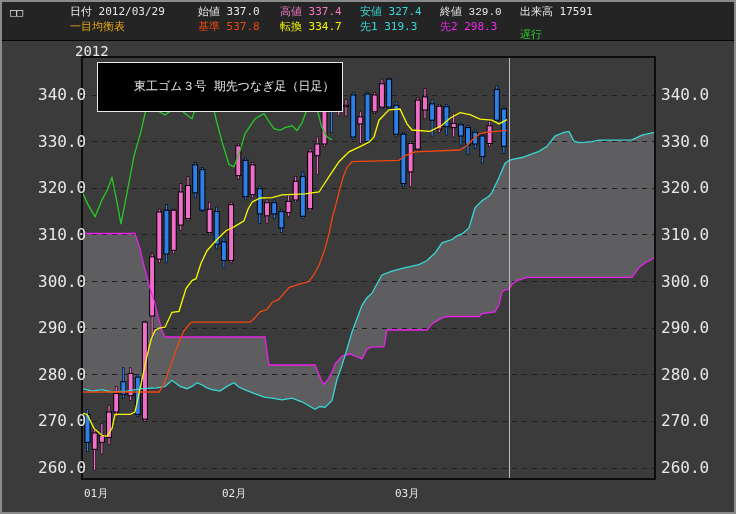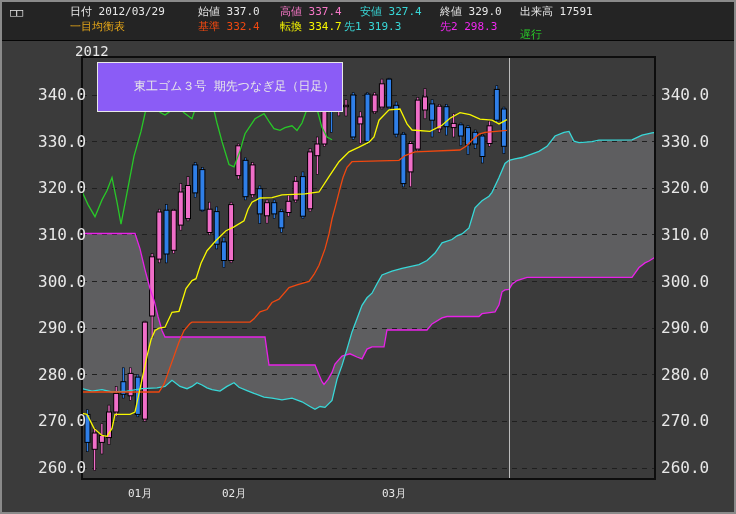--- a/index.html
+++ b/index.html
@@ -11,47 +11,47 @@
   }
   #header{
     position:absolute;left:0;top:0;width:100%;height:38px;
     background:#242424;border-bottom:1px solid #060606;
   }
   .hitem{position:absolute;font-size:11px;line-height:12px;white-space:pre;letter-spacing:0px;}
   #corner{position:absolute;left:8px;top:4px;color:#e8e8e8;font-size:11px;}
   #year-label{position:absolute;left:73px;top:41px;color:#e8e8e8;font-size:14px;}
   #chart-title-box{
     position:absolute;left:95px;top:60px;
-    border:1px solid #e8e8e8;background:#8b5cf6;color:#e8e8e8;
+    border:1px solid #e8e8e8;background:#000000;color:#e8e8e8;
     font-size:12px;padding:1px 7px 2px 7px;white-space:pre;z-index:5;
   }
   .axis-label{position:absolute;color:#e8e8e8;font-size:16px;line-height:11px;white-space:pre;}
   .axis-left{width:40px;text-align:right;}
   .month-label{position:absolute;color:#e8e8e8;font-size:11px;top:484px;white-space:pre;}
   svg{position:absolute;left:0;top:0;}
 </style>
 </head>
 <body>
 
 <div id="window">
   <div id="header">
     <span id="corner">□□</span>
     <div id="header-row1">
         <span class="hitem" style="left: 68px; top: 4px; color: rgb(232, 232, 232);">日付 2012/03/29</span>
         <span class="hitem" style="left: 196px; top: 4px; color: rgb(232, 232, 232);">始値 337.0</span>
         <span class="hitem" style="left: 278px; top: 4px; color: rgb(248, 120, 200);">高値 337.4</span>
         <span class="hitem" style="left: 358px; top: 4px; color: rgb(56, 216, 216);">安値 327.4</span>
-        <span class="hitem" style="left: 438px; top: 4px; color: rgb(232, 232, 232);">終値 329.0</span>
+        <span class="hitem" style="left: 438px; top: 4px; color: rgb(232, 232, 232); font-family: Liberation Mono, monospace;">終値 329.0</span>
         <span class="hitem" style="left: 518px; top: 4px; color: rgb(232, 232, 232);">出来高 17591</span>
       </div>
     <div id="header-row2">
         <span class="hitem" style="left: 68px; top: 19px; color: rgb(232, 168, 24);">一目均衡表</span>
-        <span class="hitem" style="left: 196px; top: 19px; color: rgb(240, 72, 16);">基準 332.4</span>
+        <span class="hitem" style="left: 196px; top: 19px; color: rgb(240, 72, 16);">基準 537.8</span>
         <span class="hitem" style="left: 278px; top: 19px; color: rgb(248, 248, 0); text-align: right;">転換 334.7</span>
-        <span class="hitem" style="left: 342px; top: 19px; color: rgb(56, 216, 216);">先1 319.3</span>
+        <span class="hitem" style="left: 358px; top: 19px; color: rgb(56, 216, 216);">先1 319.3</span>
         <span class="hitem" style="left: 438px; top: 19px; color: rgb(240, 40, 240);">先2 298.3</span>
         <span class="hitem" style="left: 518px; top: 19px; color: rgb(40, 200, 40); margin-top: 8px;">遅行</span>
       </div>
   </div>
 
   <span id="year-label">2012</span>
 
   <svg id="chart-svg" width="732" height="510">
       <defs>
         <clipPath id="plotclip">
@@ -336,17 +336,17 @@
       <span class="axis-label" style="left: 659px; top: 133.625px;">330.0</span>
       <span class="axis-label" style="left: 659px; top: 180.25px;">320.0</span>
       <span class="axis-label" style="left: 659px; top: 226.875px;">310.0</span>
       <span class="axis-label" style="left: 659px; top: 273.5px;">300.0</span>
       <span class="axis-label" style="left: 659px; top: 320.125px;">290.0</span>
       <span class="axis-label" style="left: 659px; top: 366.75px;">280.0</span>
       <span class="axis-label" style="left: 659px; top: 413.375px;">270.0</span>
       <span class="axis-label" style="left: 659px; top: 460px;">260.0</span>
     </div>
   <div id="bottom-axis">
-      <span class="month-label" style="left: 82px; margin-left: 44px;">01月</span>
+      <span class="month-label" style="left: 82px;">01月</span>
       <span class="month-label" style="left: 220px;">02月</span>
-      <span class="month-label" style="left: 380px; text-align: center;">03月</span>
+      <span class="month-label" style="left: 393px; text-align: center;">03月</span>
     </div>
 </div>
 
 </body></html>

